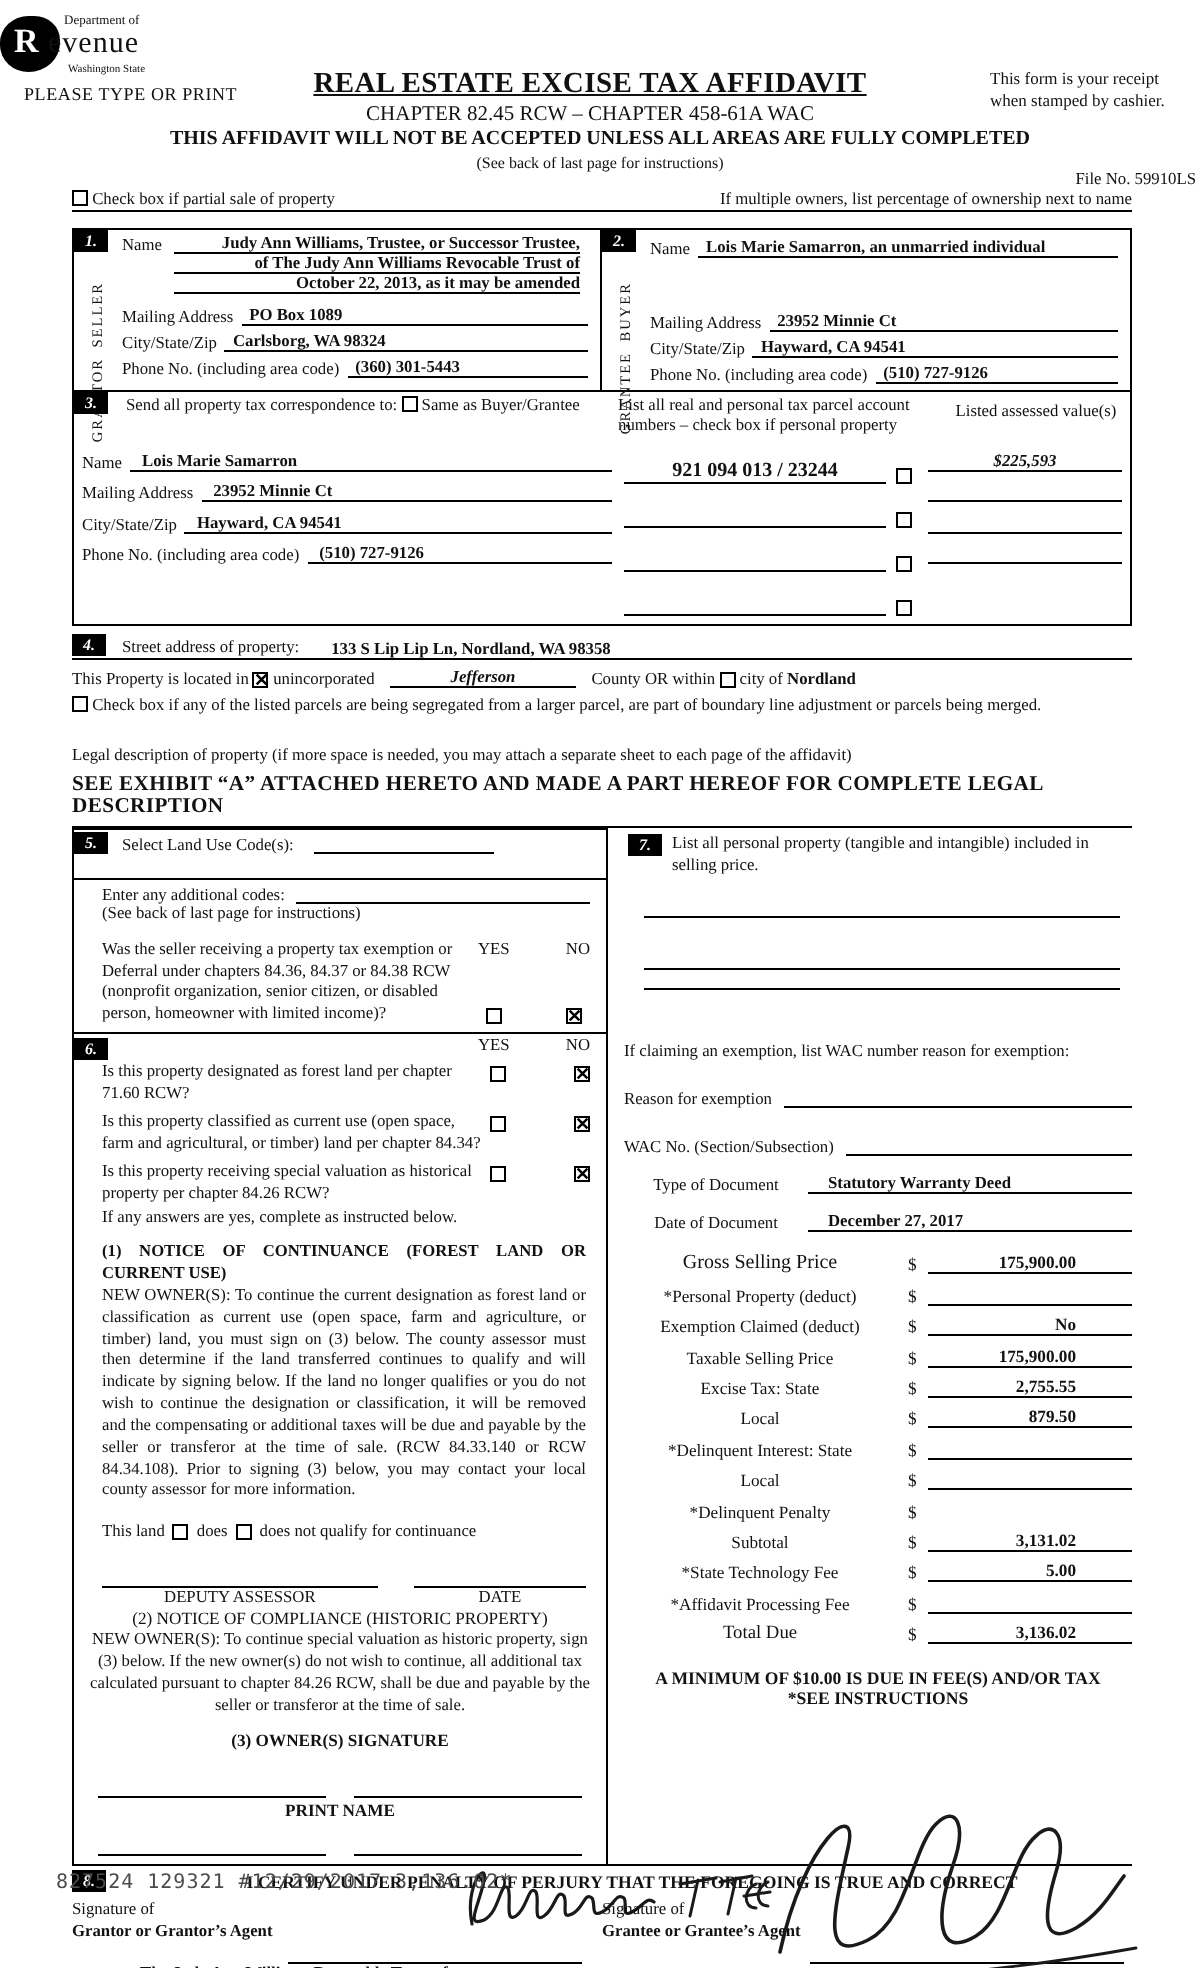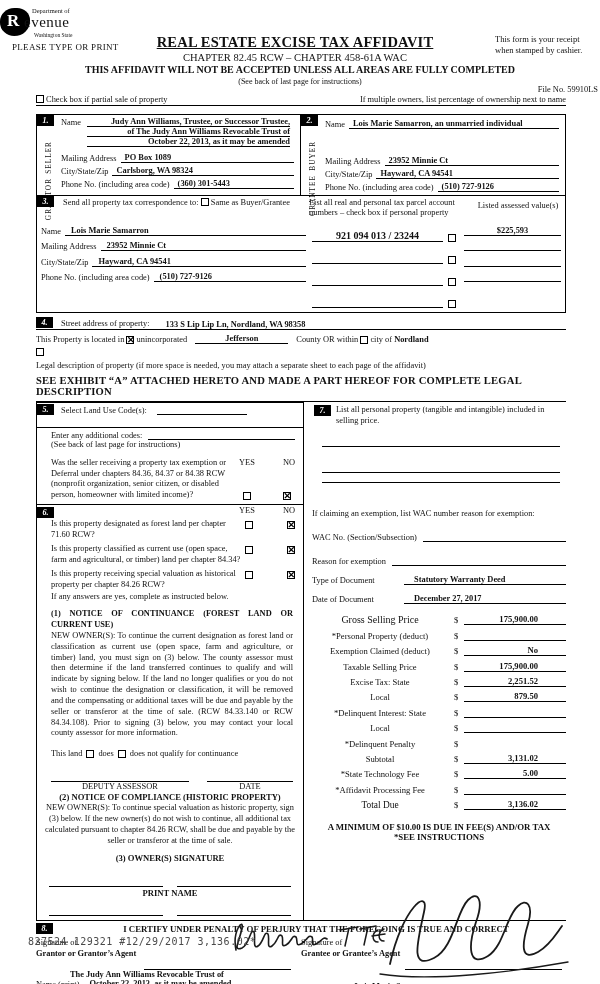--- a/index.html
+++ b/index.html
@@ -65,40 +65,40 @@
   
   .rowB { border:1px solid #000; border-top:none; position:relative; padding:2px 4px 4px 4px; }
   .rowB .tab { position:absolute; left:0; top:0; }
   .s3head { display:flex; font-size:8.4px; margin-left:22px; }
   .s3head .h1 { width:246px; }
   .s3head .h2 { width:166px; line-height:1.2; }
   .s3head .h3 { flex:1; text-align:center; padding-top:3px; }
   .s3grid { display:flex; margin-top:2px; }
   .s3left { width:265px; }
   .s3mid { width:150px; padding-left:6px; }
-  .s3right { flex:1; padding-left:8px; }
+  .s3right { flex:1; padding-left:8px;font-style:italic; }
   .s3line { display:flex; align-items:flex-end; margin-top:2.5px; font-size:8.4px; height:13px; }
   .s3line .fl-label { white-space:nowrap; margin-right:4px; }
   .s3line .fl-value { flex:1; font-weight:bold; border-bottom:1px solid #000; padding:0 6px; white-space:nowrap; }
   .parcelline { display:flex; align-items:flex-end; height:13px; margin-top:9px; font-size:10px; }
   .parcelline .pv { flex:1; border-bottom:1px solid #000; text-align:center; font-weight:bold; }
   .parcelline .cb { margin-left:5px; }
   .assline { display:flex; align-items:flex-end; height:13px; margin-top:2.5px; }
   .assline .av { flex:1; border-bottom:1px solid #000; text-align:center; font-weight:bold; font-size:8.4px; }
 
   
   .rowC { position:relative; padding-top:4px; }
   .s4line1 { display:flex; align-items:flex-end; font-size:8.4px; border-bottom:1px solid #000; padding-bottom:1px; }
   .s4line1 .tab { margin-right:8px; }
   .s4line1 .fl-label { margin-right:6px; }
   .s4line1 .street { font-weight:bold; border-bottom:1px solid #000; padding:0 10px; margin-bottom:-2px; }
   .s4line2 { margin-top:4px; font-size:8.4px; display:flex; align-items:flex-end; flex-wrap:nowrap; }
-  .s4line2 .county { font-weight:bold; border-bottom:1px solid #000; padding:0 30px; margin:0 8px; }
+  .s4line2 .county { font-weight:bold; border-bottom:1px solid #000; padding:0 30px; margin:0 8px;font-style:italic; }
   .s4line3 { margin-top:4px; font-size:8.4px; }
-  .s4legal { margin-top:4px; font-size:8.4px; }
+  .s4legal { margin-top:16px; font-size:8.4px; }
   .exhibit { margin-top:5px; font-size:10.6px; font-weight:bold; letter-spacing:0.2px; border-bottom:1px solid #000; padding-bottom:4px; }
 
   
   .rowD { display:flex; border-bottom:1px solid #000; }
   .colL { width:268px; border:1px solid #000; border-bottom:none; position:relative; padding-bottom:4px; }
   .colR { flex:1; position:relative; padding:2px 0 0 8px; }
   .s5head { position:relative; padding:2px 0 0 24px; font-size:8.4px;
             border-bottom:1px solid #000; padding-bottom:12px; }
   .s5head .tab { position:absolute; left:0; top:1px; }
   .s5body { padding:2px 8px 0 14px; font-size:8.4px; }
@@ -120,35 +120,35 @@
   .notice1 .nt { font-weight:bold; }
   .thisland { padding:10px 8px 0 14px; font-size:8.4px; display:flex; align-items:center; gap:4px; }
   .deputy { padding:14px 10px 0 14px; }
   .deputy .lines { display:flex; gap:18px; }
   .deputy .l1 { flex:1.6; border-bottom:1px solid #000; height:10px; }
   .deputy .l2 { flex:1; border-bottom:1px solid #000; height:10px; }
   .deputy .caps { display:flex; gap:18px; font-size:8.4px; }
   .deputy .c1 { flex:1.6; text-align:center; }
   .deputy .c2 { flex:1; text-align:center; }
   .notice2 { padding:1px 8px 0 8px; font-size:8.35px; line-height:1.3; text-align:center; }
-  .notice2 .nt { font-weight:bold; font-size:8.6px; }
+  .notice2 .nt { font-weight:normal; font-size:8.6px; }
   .ownersig { margin-top:6px; text-align:center; font-weight:bold; font-size:8.6px; }
   .sigpair { display:flex; gap:14px; padding:0 12px; margin-top:14px; }
   .sigpair .sl { flex:1; border-bottom:1px solid #000; height:10px; }
   .printname { text-align:center; font-weight:bold; font-size:8.6px; margin-top:1px; }
 
   .s7head { position:relative; padding:1px 4px 0 24px; font-size:8.4px; line-height:1.3; }
   .s7head .tab { position:absolute; left:2px; top:1px; }
   .s7lines { padding:6px 6px 0 10px; }
   .s7lines .ln { border-bottom:1px solid #000; height:14px; }
   .claiming { margin-top:26px; font-size:8.4px; }
   .wacline { display:flex; align-items:flex-end; margin-top:14px; font-size:8.4px; }
   .wacline .blank { flex:1; margin-left:6px; }
   .docline { display:flex; align-items:flex-end; margin-top:9px; font-size:8.4px; }
-  .docline .dl { width:92px; }
+  .docline .dl { width:92px;text-align:center; }
   .docline .dv { flex:1; font-weight:bold; border-bottom:1px solid #000; padding-left:10px; }
   .fees { margin-top:6px; }
   .feerow { display:flex; align-items:flex-end; height:15.4px; font-size:8.6px; }
   .feerow .flabel { width:142px; text-align:center; padding-right:6px; white-space:nowrap; }
   .feerow .fdollar { width:10px; }
   .feerow .fval { flex:1; border-bottom:1px solid #000; text-align:right; padding-right:28px; font-weight:bold; }
   .minimum { margin-top:12px; text-align:center; font-weight:bold; font-size:8.8px; }
   .seeinstr { text-align:center; font-weight:bold; font-size:8.8px; }
 
   
@@ -341,20 +341,21 @@
         <span class="cb checked"></span>&nbsp;
         <span>unincorporated</span>
         <span class="county">Jefferson</span>
         <span>County OR  within</span>&nbsp;
         <span class="cb"></span>&nbsp;
         <span>city of</span>&nbsp;
         <span class="bold">Nordland</span>
       </div>
       <div class="s4line3">
         <span class="cb"></span>
+        <span>Check box if any of the listed parcels are being segregated from a larger parcel, are part of boundary line adjustment or parcels being merged.</span>
       </div>
       <div class="s4legal">Legal description of property (if more space is needed, you may attach a separate sheet to each page of the affidavit)</div>
       <div class="exhibit">SEE EXHIBIT “A” ATTACHED HERETO AND MADE A PART HEREOF FOR COMPLETE LEGAL DESCRIPTION</div>
     </div>
 
     <div class="rowD">
 
       <div class="colL">
         <div class="s5head">
           <span class="tab">5.</span>
@@ -460,25 +461,25 @@
         </div>
         <div class="s7lines">
           <div class="ln"></div>
           <div class="ln" style="margin-top:12px;"></div>
           <div class="ln" style="height:10px;"></div>
         </div>
 
         <div class="claiming">If claiming an exemption, list WAC number reason for exemption:</div>
 
         <div class="wacline">
+          <span>Reason for exemption</span>
+          <span class="blank"></span>
+        </div>
+        <div class="wacline">
           <span>WAC No. (Section/Subsection)</span>
-          <span class="blank"></span>
-        </div>
-        <div class="wacline">
-          <span>Reason for exemption</span>
           <span class="blank"></span>
         </div>
 
         <div class="docline">
           <span class="dl">Type of Document</span>
           <span class="dv">Statutory Warranty Deed</span>
         </div>
         <div class="docline">
           <span class="dl">Date of Document</span>
           <span class="dv">December 27, 2017</span>
@@ -501,21 +502,21 @@
             <span class="fval">No</span>
           </div>
           <div class="feerow">
             <span class="flabel">Taxable Selling Price</span>
             <span class="fdollar">$</span>
             <span class="fval">175,900.00</span>
           </div>
           <div class="feerow">
             <span class="flabel">Excise Tax:  State</span>
             <span class="fdollar">$</span>
-            <span class="fval">2,251.52</span>
+            <span class="fval">2,755.55</span>
           </div>
           <div class="feerow">
             <span class="flabel">Local</span>
             <span class="fdollar">$</span>
             <span class="fval">879.50</span>
           </div>
           <div class="feerow">
             <span class="flabel">*Delinquent Interest:  State</span>
             <span class="fdollar">$</span>
             <span class="fval"></span>

